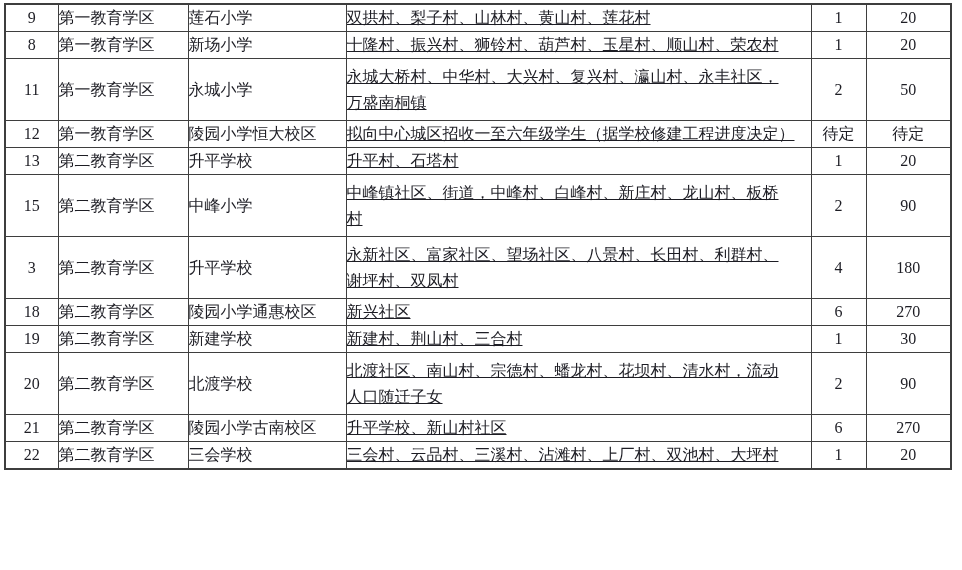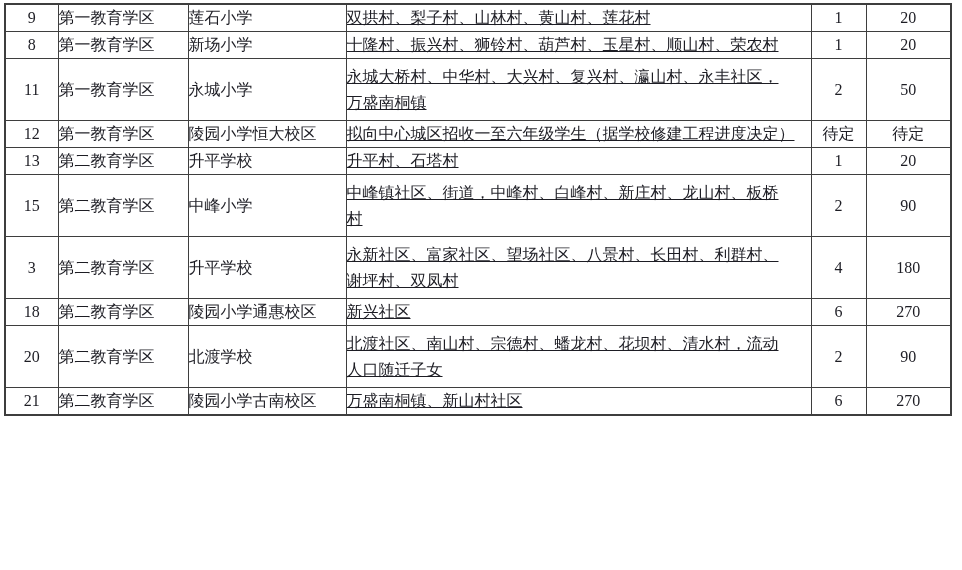--- a/index.html
+++ b/index.html
@@ -118,32 +118,48 @@
     <td class="c-students">180</td>
   </tr>
         <tr class="row-single">
     <td class="c-no">18</td>
     <td class="c-district">第二教育学区</td>
     <td class="c-school">陵园小学通惠校区</td>
     <td class="c-scope">新兴社区</td>
     <td class="c-classes">6</td>
     <td class="c-students">270</td>
   </tr>
+        <tr class="row-single">
+    <td class="c-no">19</td>
+    <td class="c-district">第二教育学区</td>
+    <td class="c-school">新建学校</td>
+    <td class="c-scope">新建村、荆山村、三合村</td>
+    <td class="c-classes">1</td>
+    <td class="c-students">30</td>
+  </tr>
         <tr class="row-tall">
     <td class="c-no">20</td>
     <td class="c-district">第二教育学区</td>
     <td class="c-school">北渡学校</td>
     <td class="c-scope">北渡社区、南山村、宗德村、蟠龙村、花坝村、清水村，流动
 人口随迁子女</td>
     <td class="c-classes">2</td>
     <td class="c-students">90</td>
   </tr>
         <tr class="row-single">
     <td class="c-no">21</td>
     <td class="c-district">第二教育学区</td>
     <td class="c-school">陵园小学古南校区</td>
-    <td class="c-scope">万盛南桐镇、新山村社区</td>
+    <td class="c-scope">升平学校、新山村社区</td>
     <td class="c-classes">6</td>
     <td class="c-students">270</td>
+  </tr>
+        <tr class="row-single">
+    <td class="c-no">22</td>
+    <td class="c-district">第二教育学区</td>
+    <td class="c-school">三会学校</td>
+    <td class="c-scope">三会村、云品村、三溪村、沾滩村、上厂村、双池村、大坪村</td>
+    <td class="c-classes">1</td>
+    <td class="c-students">20</td>
   </tr>
       </tbody>
   </table>
 </div>
 
 </body></html>

